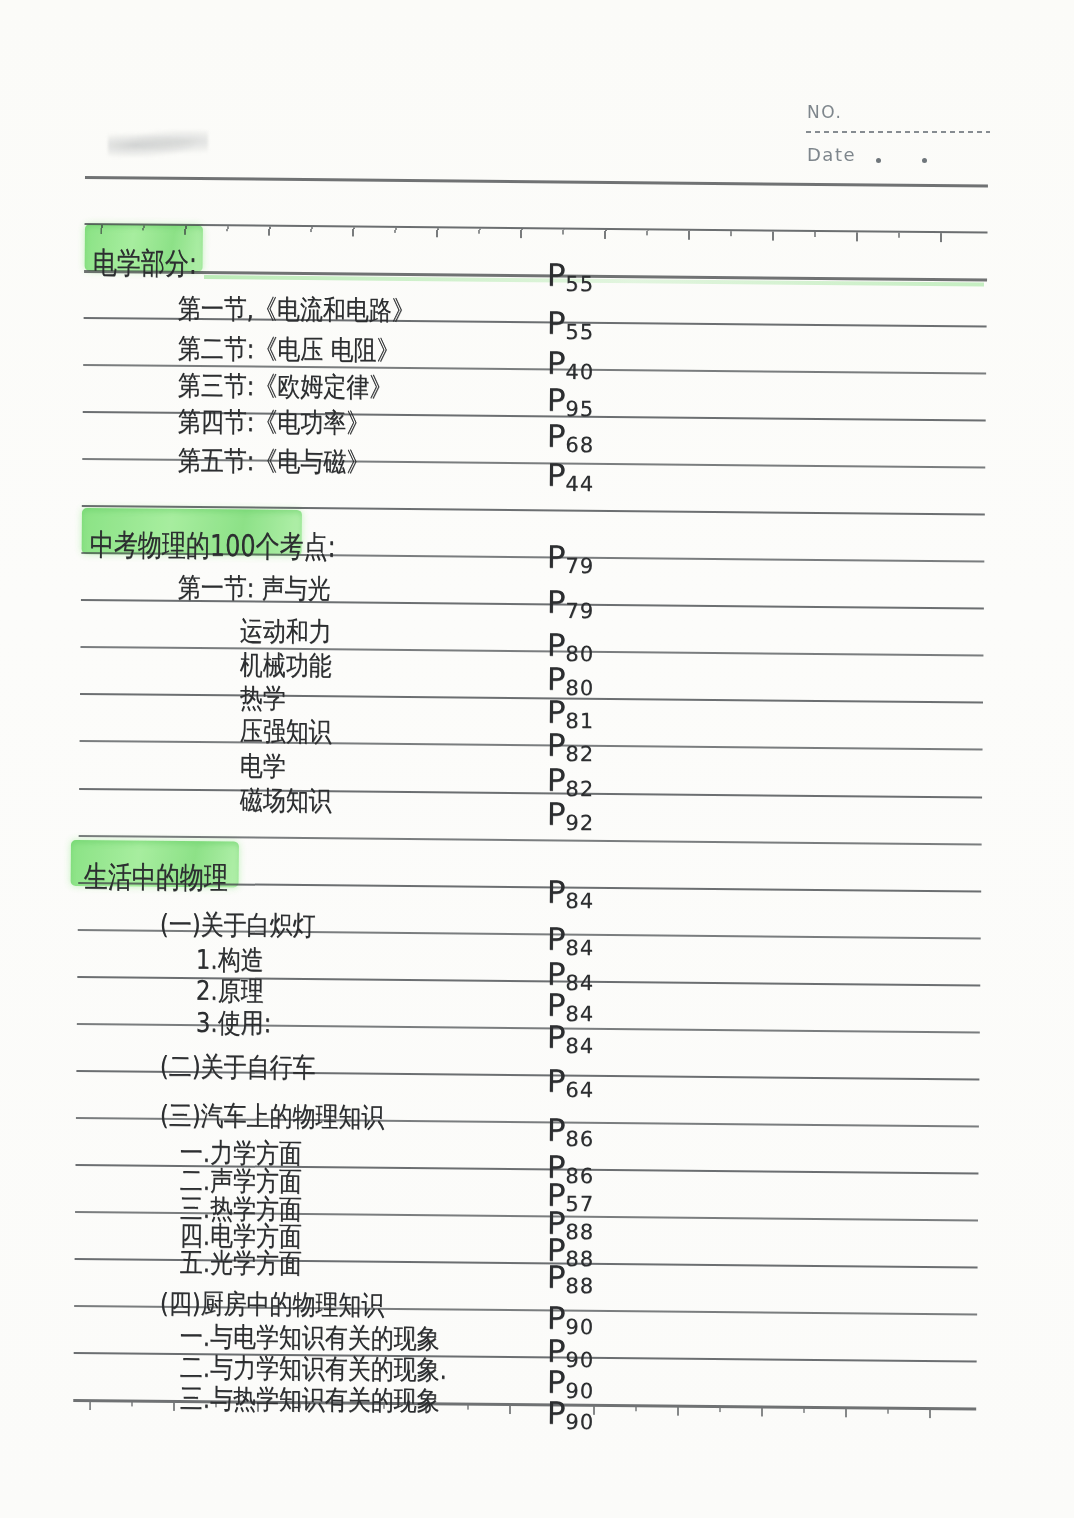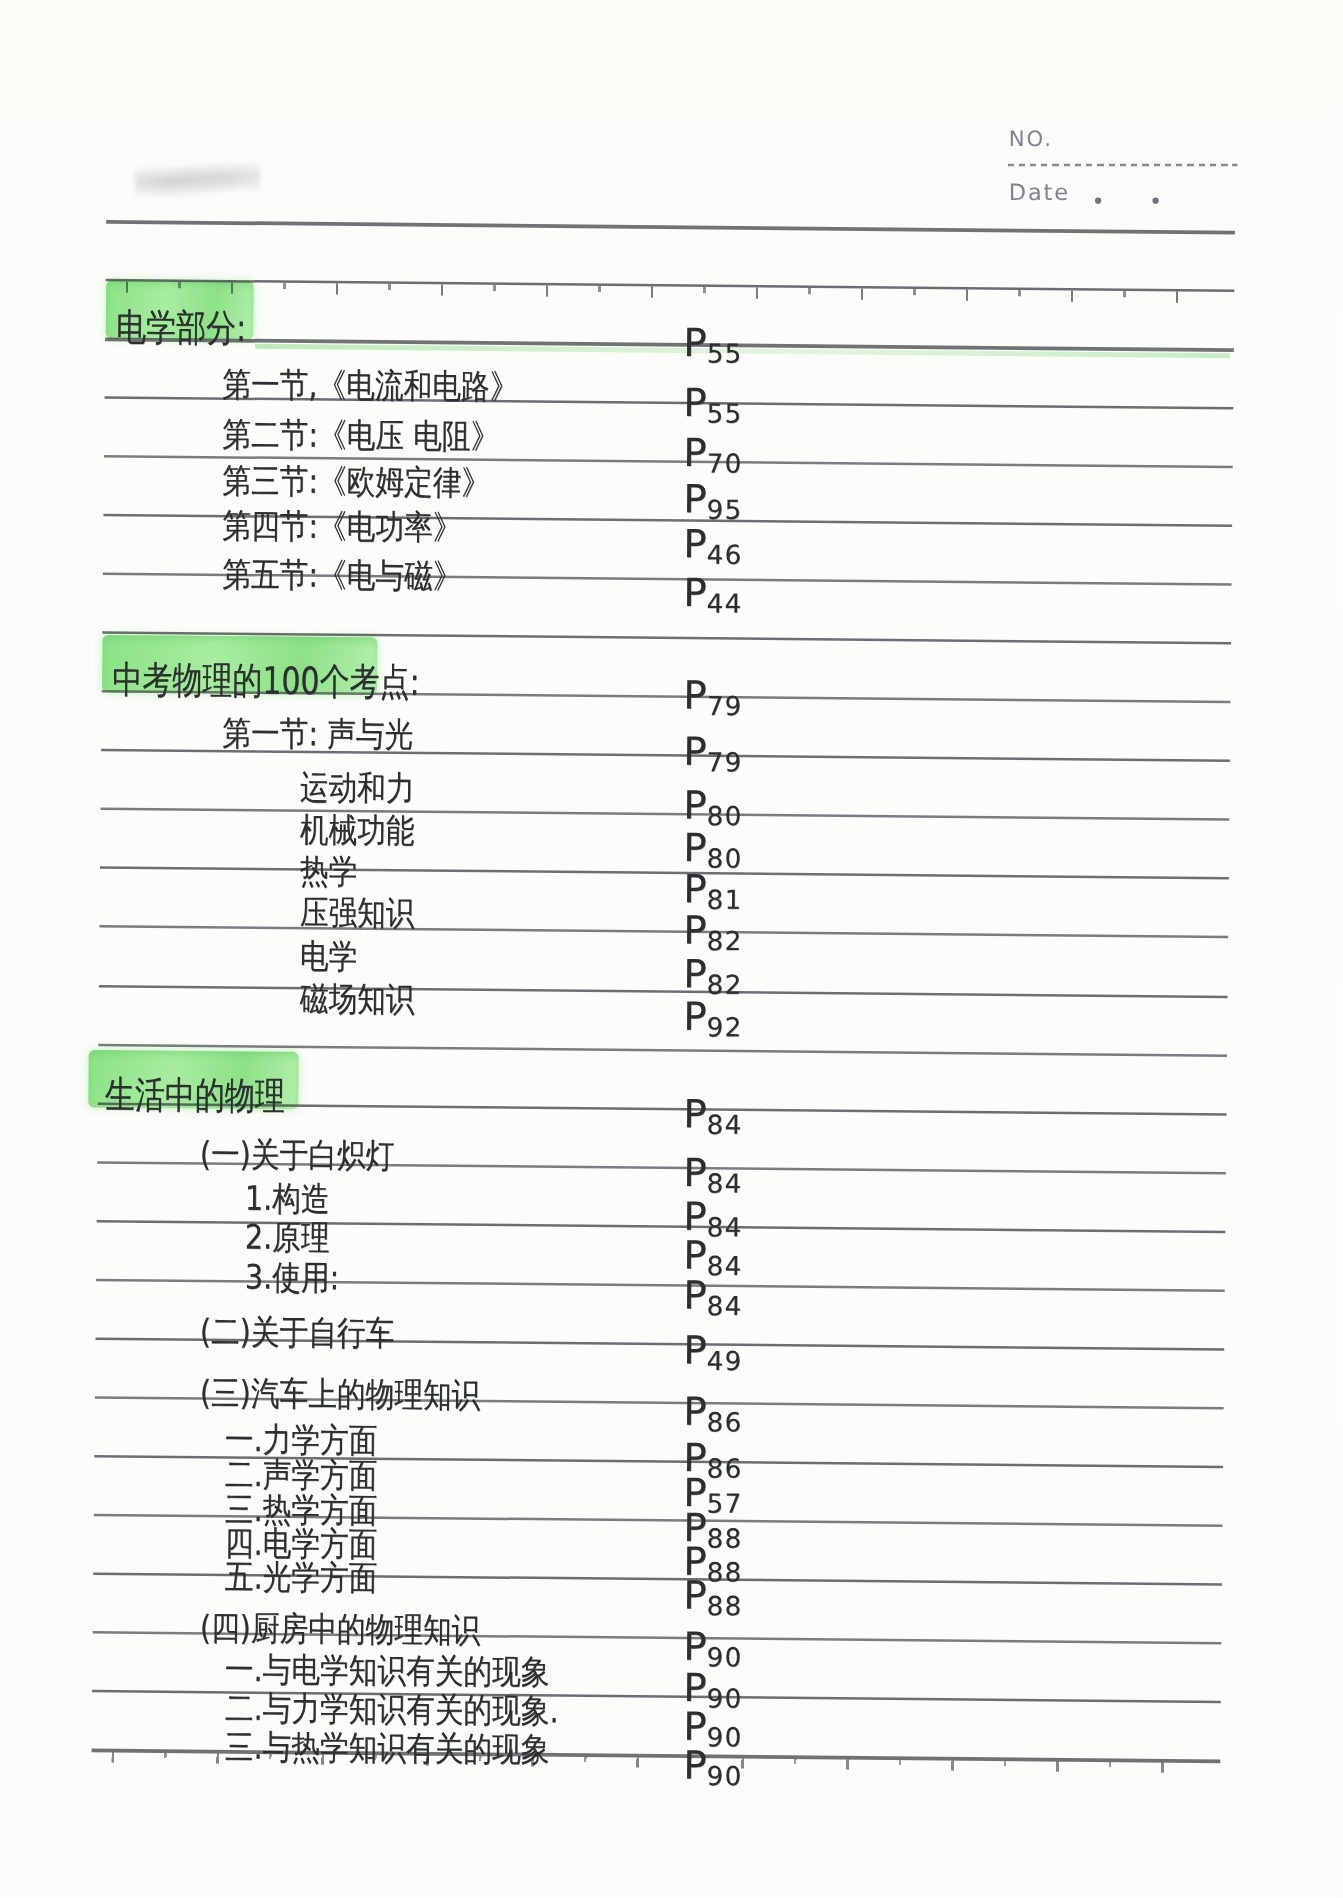--- a/index.html
+++ b/index.html
@@ -112,29 +112,29 @@
       <div class="row" style="top: 244px;">
         <span class="txt hdr" style="left: 93px;">电学部分:</span>
         <span class="pg" style="left: 547px; top: 8px;"><span class="pp">P</span><span class="pd">55</span></span>
       </div>
       <div class="row" style="top: 289px;">
         <span class="txt lv-item">第一节,《电流和电路》</span>
         <span class="pg" style="left: 547px; top: 11px;"><span class="pp">P</span><span class="pd">55</span></span>
       </div>
       <div class="row" style="top: 329px;">
         <span class="txt lv-item">第二节:《电压 电阻》</span>
-        <span class="pg" style="left: 547px; top: 11px;"><span class="pp">P</span><span class="pd">70</span></span>
+        <span class="pg" style="left: 547px; top: 11px;"><span class="pp">P</span><span class="pd">40</span></span>
       </div>
       <div class="row" style="top: 366px;">
         <span class="txt lv-item">第三节:《欧姆定律》</span>
         <span class="pg" style="left: 547px; top: 11px;"><span class="pp">P</span><span class="pd">95</span></span>
       </div>
       <div class="row" style="top: 402px;">
         <span class="txt lv-item">第四节:《电功率》</span>
-        <span class="pg" style="left: 547px; top: 11px;"><span class="pp">P</span><span class="pd">46</span></span>
+        <span class="pg" style="left: 547px; top: 11px;"><span class="pp">P</span><span class="pd">68</span></span>
       </div>
       <div class="row" style="top: 441px;">
         <span class="txt lv-item">第五节:《电与磁》</span>
         <span class="pg" style="left: 547px; top: 11px;"><span class="pp">P</span><span class="pd">44</span></span>
       </div>
       <div class="hl" style="left: 82px; top: 508px; width: 220px; height: 46px;"></div>
       <div class="row" style="top: 526px;">
         <span class="txt hdr" style="left: 90px;">中考物理的100个考点:</span>
         <span class="pg" style="left: 547px; top: 8px;"><span class="pp">P</span><span class="pd">79</span></span>
       </div>
@@ -182,21 +182,21 @@
       <div class="row" style="top: 971px;">
         <span class="txt lv-num">2.原理</span>
         <span class="pg" style="left: 547px; top: 11px;"><span class="pp">P</span><span class="pd">84</span></span>
       </div>
       <div class="row" style="top: 1003px;">
         <span class="txt lv-num">3.使用:</span>
         <span class="pg" style="left: 547px; top: 11px;"><span class="pp">P</span><span class="pd">84</span></span>
       </div>
       <div class="row" style="top: 1047px;">
         <span class="txt lv-group">(二)关于自行车</span>
-        <span class="pg" style="left: 547px; top: 11px;"><span class="pp">P</span><span class="pd">49</span></span>
+        <span class="pg" style="left: 547px; top: 11px;"><span class="pp">P</span><span class="pd">64</span></span>
       </div>
       <div class="row" style="top: 1096px;">
         <span class="txt lv-group">(三)汽车上的物理知识</span>
         <span class="pg" style="left: 547px; top: 11px;"><span class="pp">P</span><span class="pd">86</span></span>
       </div>
       <div class="row" style="top: 1133px;">
         <span class="txt lv-cnum">一.力学方面</span>
         <span class="pg" style="left: 547px; top: 11px;"><span class="pp">P</span><span class="pd">86</span></span>
       </div>
       <div class="row" style="top: 1161px;">

